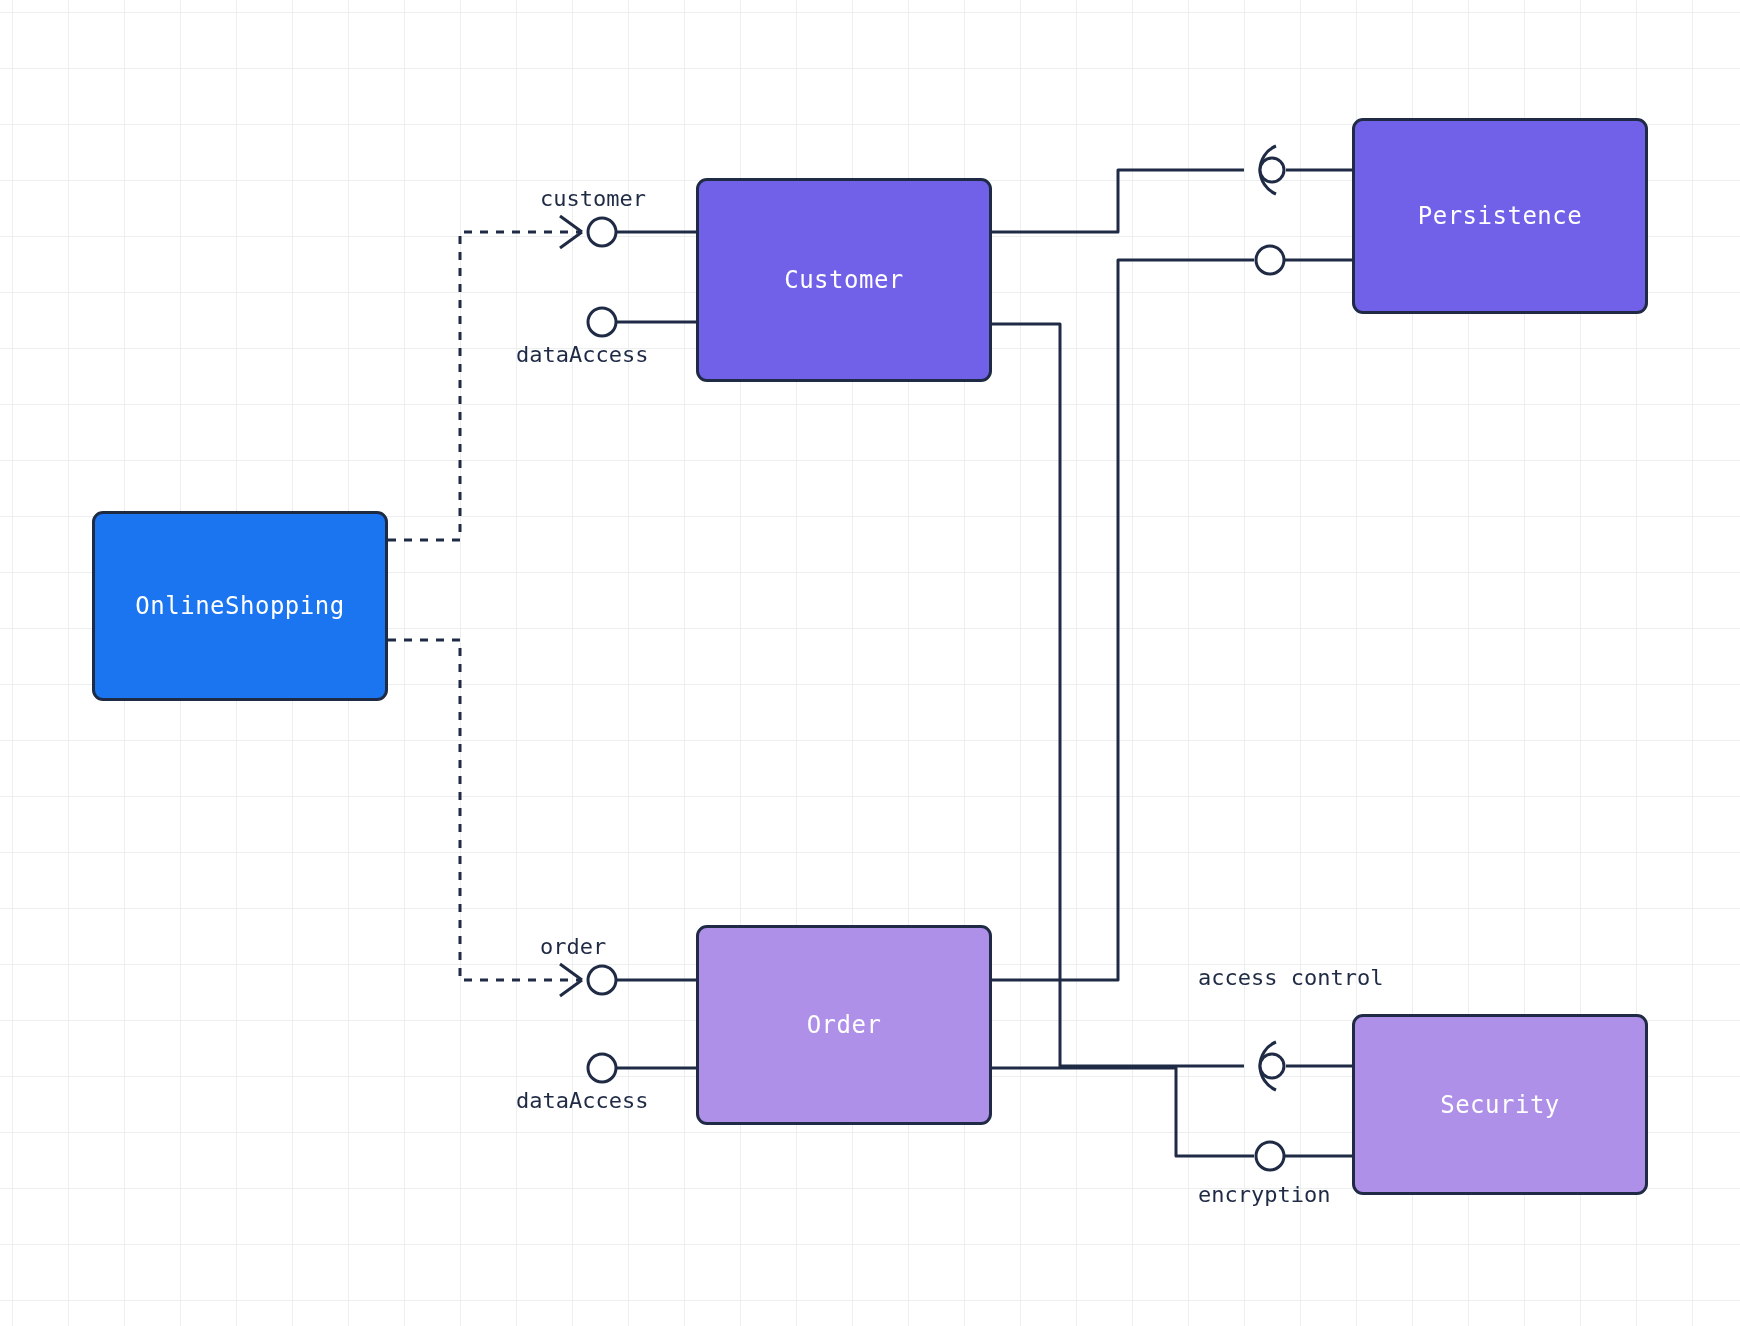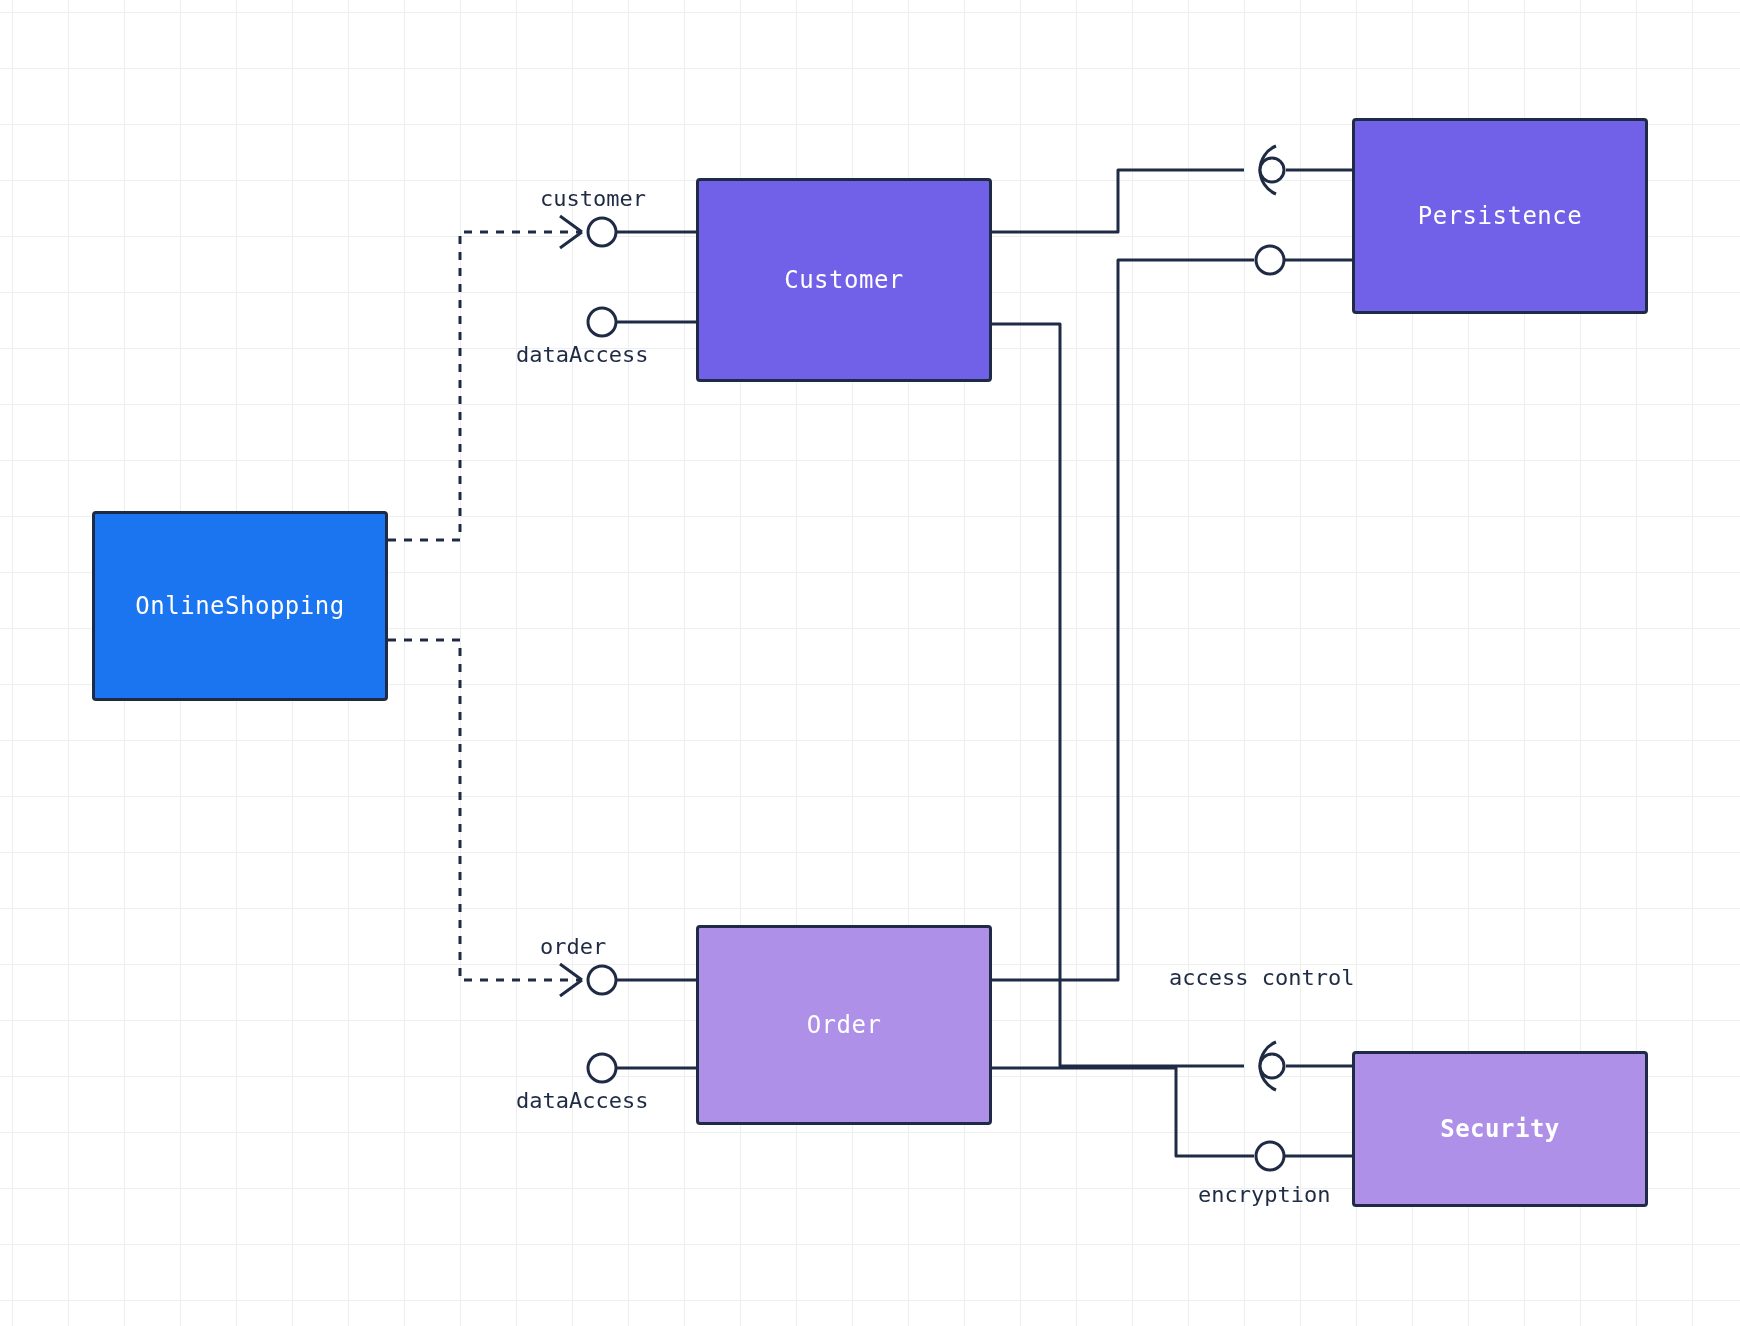--- a/index.html
+++ b/index.html
@@ -25,21 +25,21 @@
     position: absolute;
     left: 0; top: 0;
     width: 1740px;
     height: 1326px;
     pointer-events: none;
   }
   .node {
     position: absolute;
     box-sizing: border-box;
     border: 3px solid #1f2a44;
-    border-radius: 4px;
+    border-radius: 11px;
     display: flex;
     align-items: center;
     justify-content: center;
     font-size: 24px;
     color: #fff;
     letter-spacing: 0.5px;
   }
   .label {
     position: absolute;
     font-size: 22px;
@@ -106,29 +106,29 @@
   </div>
 
   <div class="node" style="left:696px; top:925px; width:296px; height:200px; background:#ae90e8;">
     <span>Order</span>
   </div>
 
   <div class="node" style="left:1352px; top:118px; width:296px; height:196px; background:#7161e8;">
     <span>Persistence</span>
   </div>
 
-  <div class="node" style="left:1352px; top:1051px; width:296px; height:156px; background:#ae90e8;font-weight:bold;">
+  <div class="node" style="left:1352px; top:1014px; width:296px; height:181px; background:#ae90e8;">
     <span>Security</span>
   </div>
 
   <div class="label" style="left:540px; top:186px;">customer</div>
 
   <div class="label" style="left:516px; top:342px;">dataAccess</div>
 
   <div class="label" style="left:540px; top:934px;">order</div>
 
   <div class="label" style="left:516px; top:1088px;">dataAccess</div>
 
-  <div class="label" style="left:1169px; top:964px; text-align:center; line-height:28px;">access control</div>
+  <div class="label" style="left:1198px; top:964px; text-align:center; line-height:28px;">access control</div>
 
   <div class="label" style="left:1198px; top:1182px;">encryption</div>
 
 </div>
 
 </body></html>

